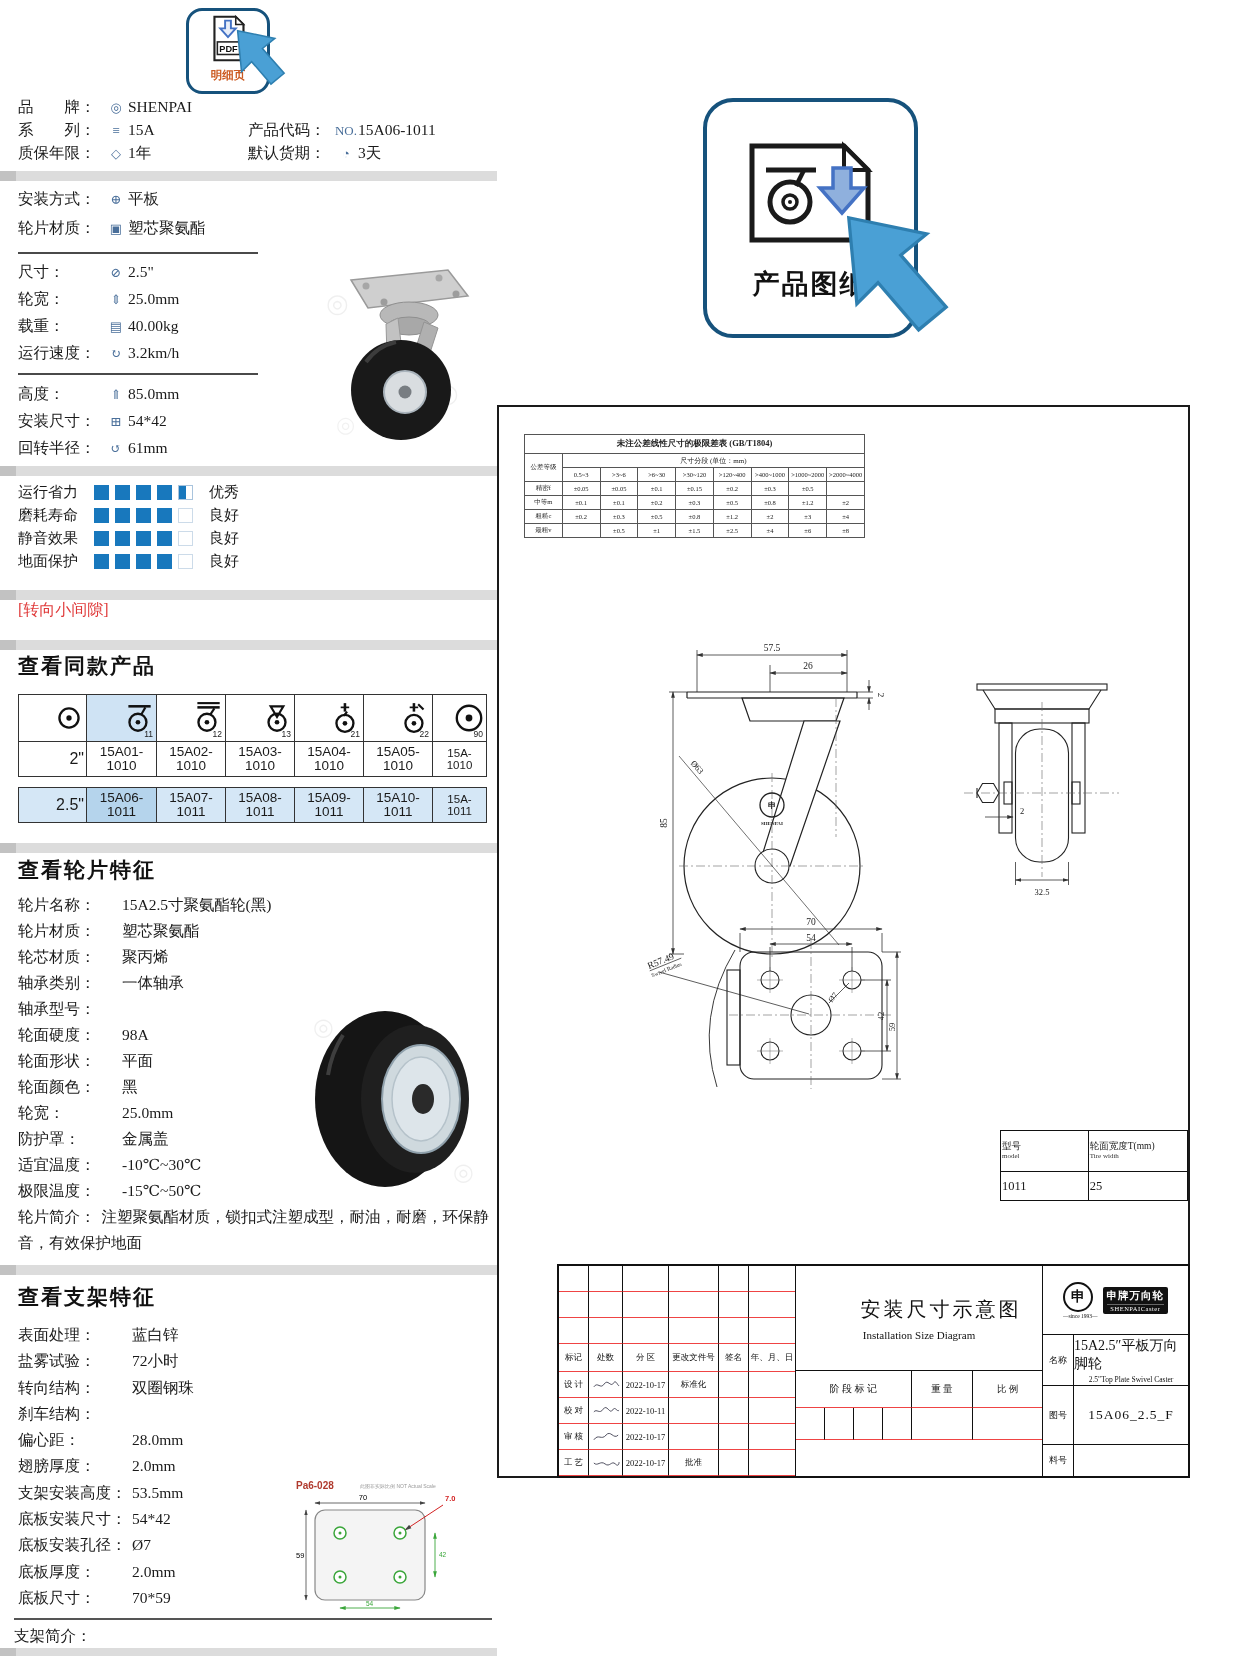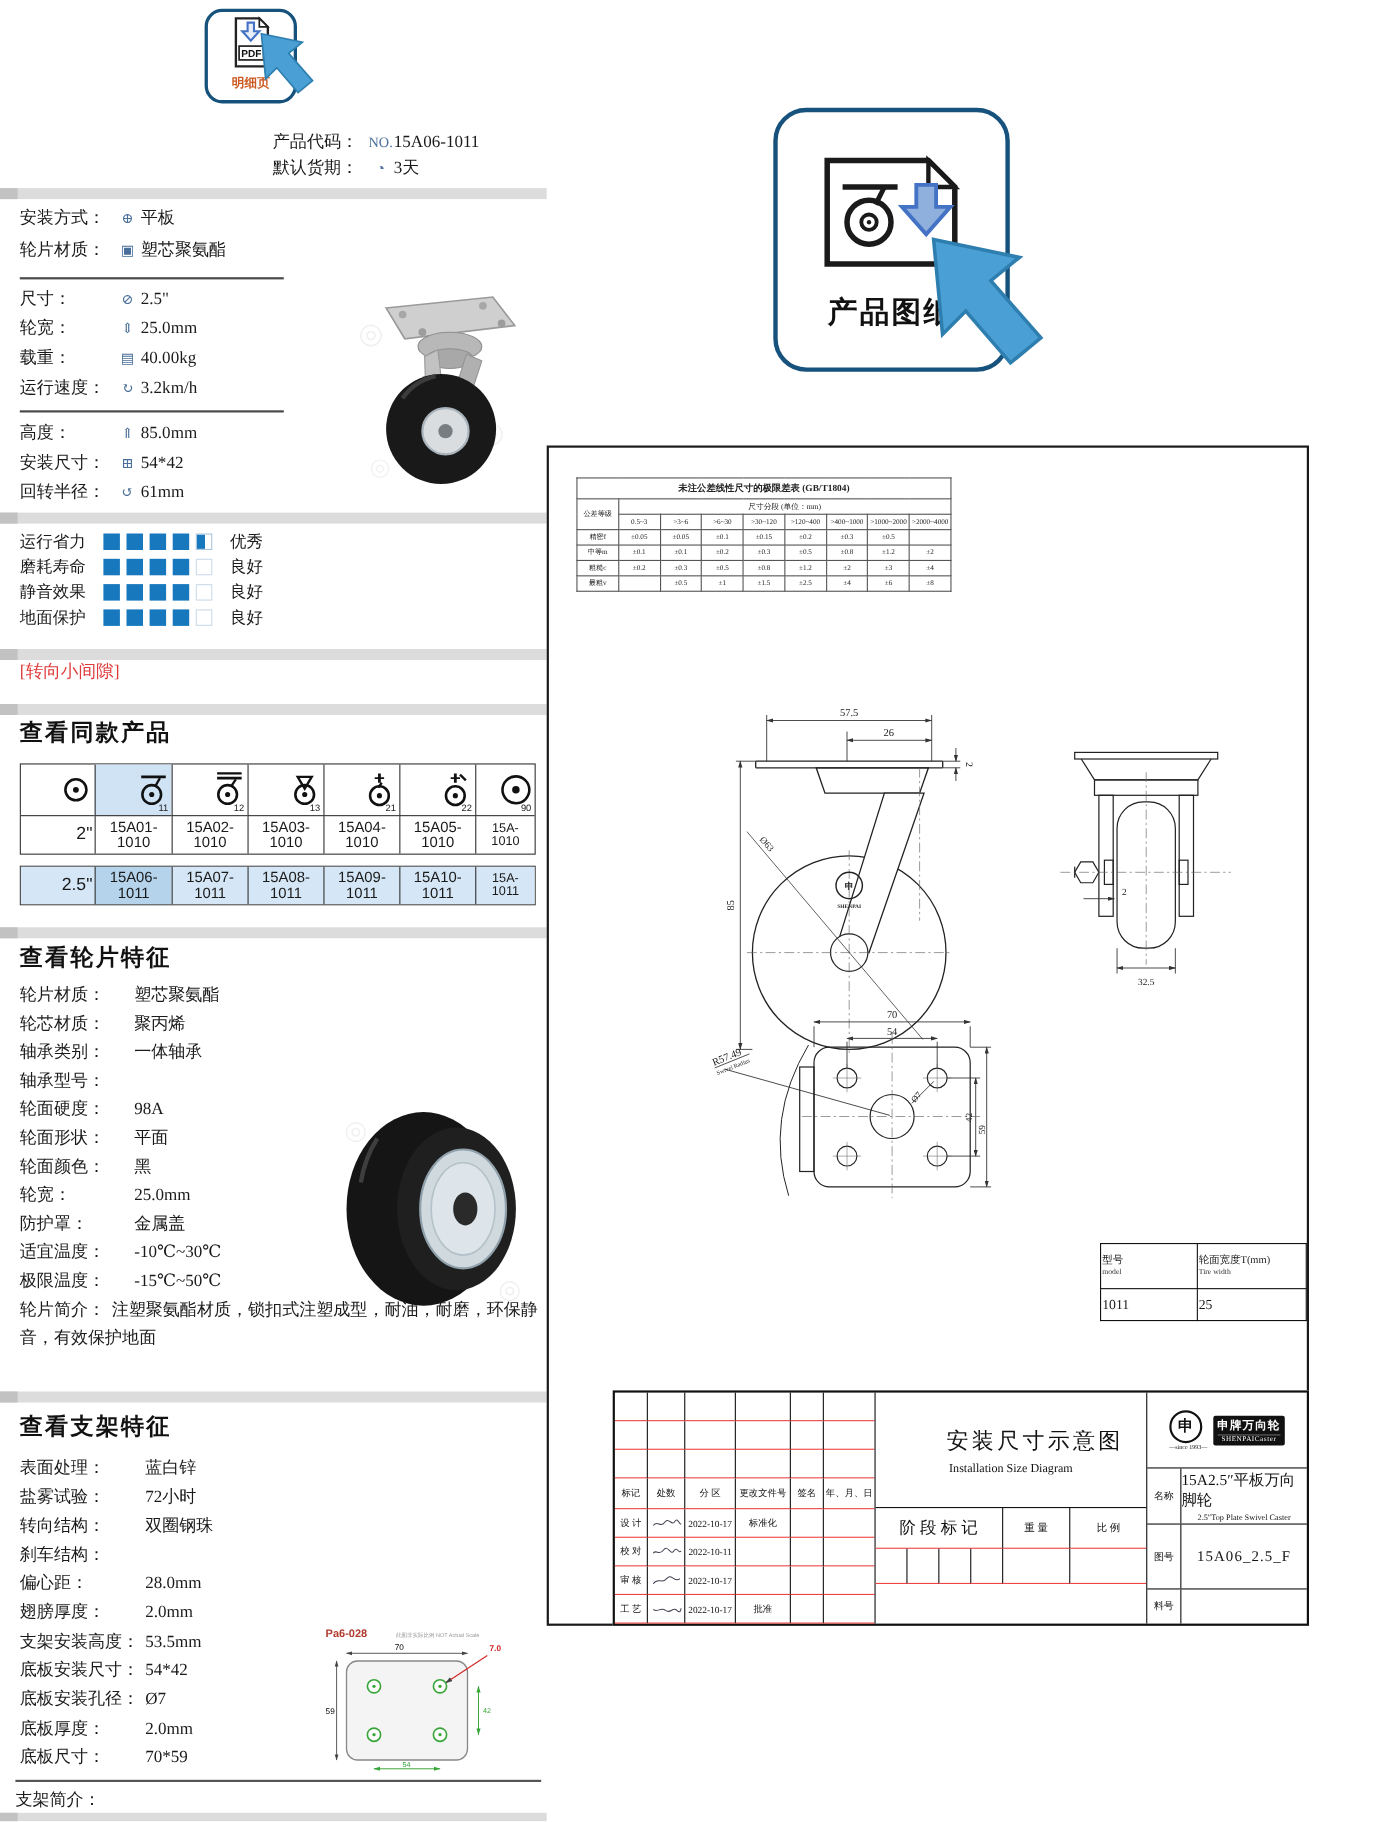--- a/index.html
+++ b/index.html
@@ -136,20 +136,25 @@
       <path d="M28 9 v8 h-5 l8 9 8 -9 h-5 v-8 z" fill="#e8eef9" stroke="#4472c4" stroke-width="2"></path>
       <rect x="20" y="31" width="23" height="13" fill="#fff" stroke="#222" stroke-width="1.6"></rect>
       <text x="31.5" y="41" font-size="9.5" font-weight="bold" text-anchor="middle" fill="#111" font-family="Liberation Sans,sans-serif">PDF</text>
     </svg>
     <div class="dl-label" style="font-size:11.5px;color:#cc5a21;margin-top:1px;">明细页</div>
   </div>
   <svg class="cursor-arrow" style="left:233px;top:26px;" width="62" height="62" viewBox="0 0 80 80">
     <polygon points="6,6 54,16 38,29 66,61 49,75 24,46 11,59" fill="#4aa0d5" stroke="#2e7fb0" stroke-width="2"></polygon>
   </svg>
 
+  <div class="spec-list basic-l" style="left:18px;top:95px;">
+      <div class="spec-row"><span class="spec-label">品　　牌：</span><span class="spec-icon">◎</span><span class="spec-value">SHENPAI</span></div>
+      <div class="spec-row"><span class="spec-label">系　　列：</span><span class="spec-icon">≡</span><span class="spec-value">15A</span></div>
+      <div class="spec-row"><span class="spec-label">质保年限：</span><span class="spec-icon">◇</span><span class="spec-value">1年</span></div>
+    </div>
   <div class="spec-list basic-r" style="left:248px;top:118px;">
       <div class="spec-row"><span class="spec-label">产品代码：</span><span class="spec-icon">NO.</span><span class="spec-value">15A06-1011</span></div>
       <div class="spec-row"><span class="spec-label">默认货期：</span><span class="spec-icon">◔</span><span class="spec-value">3天</span></div>
     </div>
 
   <div class="bar" style="top:171px;"></div>
 
   <div class="spec-list install-list" style="left:18px;top:184px;">
       <div class="spec-row"><span class="spec-label">安装方式：</span><span class="spec-icon">⊕</span><span class="spec-value">平板</span></div>
       <div class="spec-row"><span class="spec-label">轮片材质：</span><span class="spec-icon">▣</span><span class="spec-value">塑芯聚氨酯</span></div>
@@ -324,20 +329,21 @@
         <div class="pcell code-cell">15A09-1011</div>
         <div class="pcell code-cell">15A10-1011</div>
         <div class="pcell code-cell">15A-1011</div>
       </div>
   </div>
 
   <div class="bar" style="top:843px;"></div>
 
   <div class="heading" style="top:856px;">查看轮片特征</div>
   <div class="spec-list wheel-list" style="left:18px;top:892px;width:474px;">
+      <div class="spec-row"><span class="spec-label">轮片名称：</span><span class="spec-value">15A2.5寸聚氨酯轮(黑)</span></div>
       <div class="spec-row"><span class="spec-label">轮片材质：</span><span class="spec-value">塑芯聚氨酯</span></div>
       <div class="spec-row"><span class="spec-label">轮芯材质：</span><span class="spec-value">聚丙烯</span></div>
       <div class="spec-row"><span class="spec-label">轴承类别：</span><span class="spec-value">一体轴承</span></div>
       <div class="spec-row"><span class="spec-label">轴承型号：</span><span class="spec-value"></span></div>
       <div class="spec-row"><span class="spec-label">轮面硬度：</span><span class="spec-value">98A</span></div>
       <div class="spec-row"><span class="spec-label">轮面形状：</span><span class="spec-value">平面</span></div>
       <div class="spec-row"><span class="spec-label">轮面颜色：</span><span class="spec-value">黑</span></div>
       <div class="spec-row"><span class="spec-label">轮宽：</span><span class="spec-value">25.0mm</span></div>
       <div class="spec-row"><span class="spec-label">防护罩：</span><span class="spec-value">金属盖</span></div>
       <div class="spec-row"><span class="spec-label">适宜温度：</span><span class="spec-value">-10℃~30℃</span></div>
@@ -712,21 +718,21 @@
             <div class="c w46"></div>
         </div>
       </div>
 
       <div class="tb-col tb-mid">
         <div class="tb-title">
           <div class="cn">安装尺寸示意图</div>
           <div class="en">Installation Size Diagram</div>
         </div>
         <div class="tb-row stage">
-          <div class="c w116" style="font-size:15px;">阶 段 标 记</div>
+          <div class="c w116" style="font-size:10px;">阶 段 标 记</div>
           <div class="c w62" style="font-size:9.5px;">重 量</div>
           <div class="c w69" style="font-size:9.5px;">比 例</div>
         </div>
         <div class="tb-row stage2">
           <div class="c w29"></div>
             <div class="c w29"></div>
             <div class="c w29"></div>
             <div class="c w29"></div>
           <div class="c w62"></div>
             <div class="c w69"></div>

